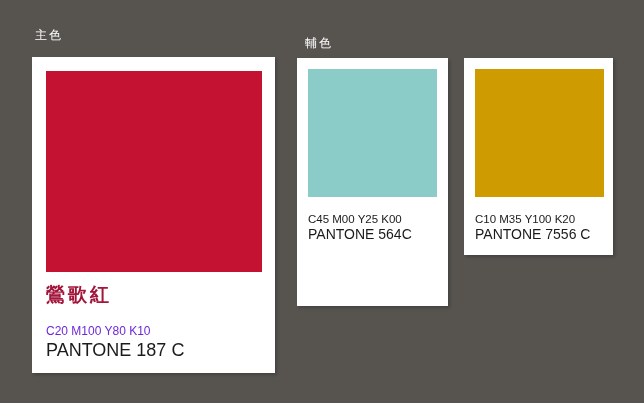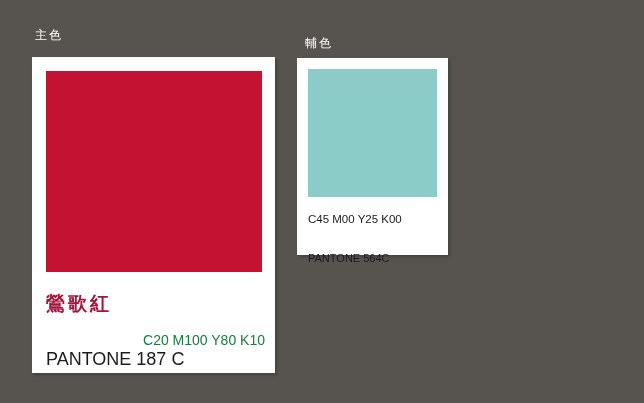--- a/index.html
+++ b/index.html
@@ -43,21 +43,21 @@
   .card-primary {
     left: 32px;
     top: 57px;
     width: 243px;
     height: 316px;
   }
   .card-accent-1 {
     left: 297px;
     top: 58px;
     width: 151px;
-    height: 197px;
+    height: 248px;
   }
   .card-accent-2 {
     left: 464px;
     top: 58px;
     width: 149px;
     height: 197px;
   }
 
   
   .swatch {
@@ -85,48 +85,46 @@
   .card-text-primary { top: 225px; }
   .card-text-accent  { top: 153px; left: 11px; }
 
   .swatch-title {
     color: #A3153A;
     font-family: "DejaVu Serif", "Liberation Serif", serif;
     font-size: 19px;
     line-height: 24px;
     letter-spacing: 3px;
     font-weight: 700;
-    margin: 9px 0 16px 0;
+    margin: 0 0 16px 0;
     white-space: nowrap;
   }
   .cmyk-line {
-    color: #15803d;
-    font-size: 14px;
+    color: #6d28d9;
+    font-size: 12px;
     line-height: 19px;
     white-space: nowrap;
-    text-align: right;
   }
   .pantone-line {
     color: #1b1b1b;
     font-size: 18px;
     line-height: 18px;
     white-space: nowrap;
   }
   .cmyk-line-sm {
     color: #1b1b1b;
     font-size: 11.5px;
     line-height: 16px;
     white-space: nowrap;
   }
   .pantone-line-sm {
     color: #1b1b1b;
-    font-size: 11px;
+    font-size: 14px;
     line-height: 15px;
     white-space: nowrap;
-    margin-top: 24px;
   }
 </style>
 </head>
 <body style="background: rgb(87, 84, 80);">
 
 <div class="canvas">
 
   <div class="section-label label-primary">主色</div>
 
   <div class="section-label label-accent">輔色</div>
@@ -141,14 +139,21 @@
   </div>
 
   <div class="card card-accent-1">
     <div class="swatch swatch-accent" style="background-color: rgb(140, 204, 200);"></div>
     <div class="card-text card-text-accent">
       <div class="cmyk-line-sm">C45 M00 Y25 K00</div>
       <div class="pantone-line-sm">PANTONE  564C</div>
     </div>
   </div>
 
+  <div class="card card-accent-2">
+    <div class="swatch swatch-accent" style="background-color: rgb(206, 155, 0);"></div>
+    <div class="card-text card-text-accent">
+      <div class="cmyk-line-sm">C10 M35 Y100 K20</div>
+      <div class="pantone-line-sm">PANTONE 7556 C</div>
+    </div>
+  </div>
 
 </div>
 
 </body></html>

